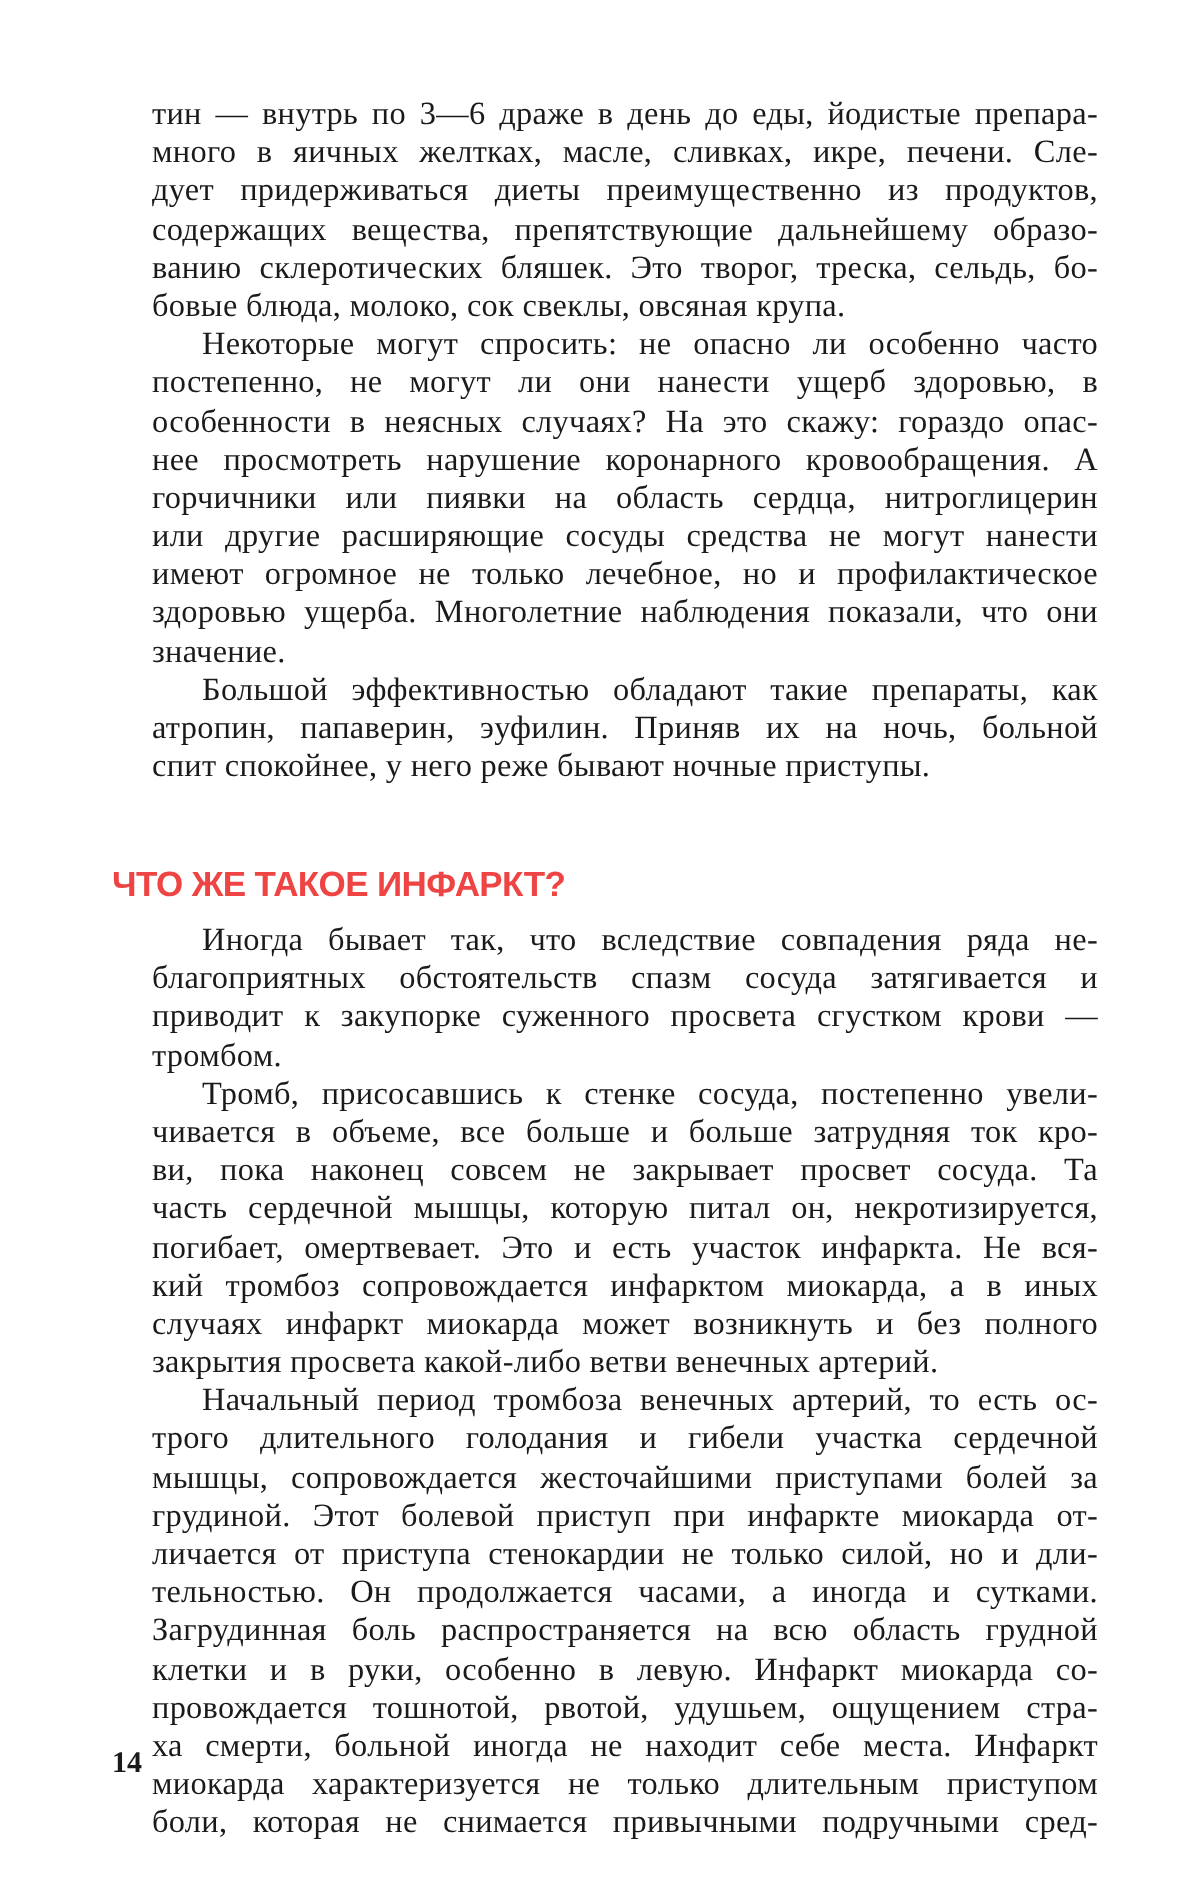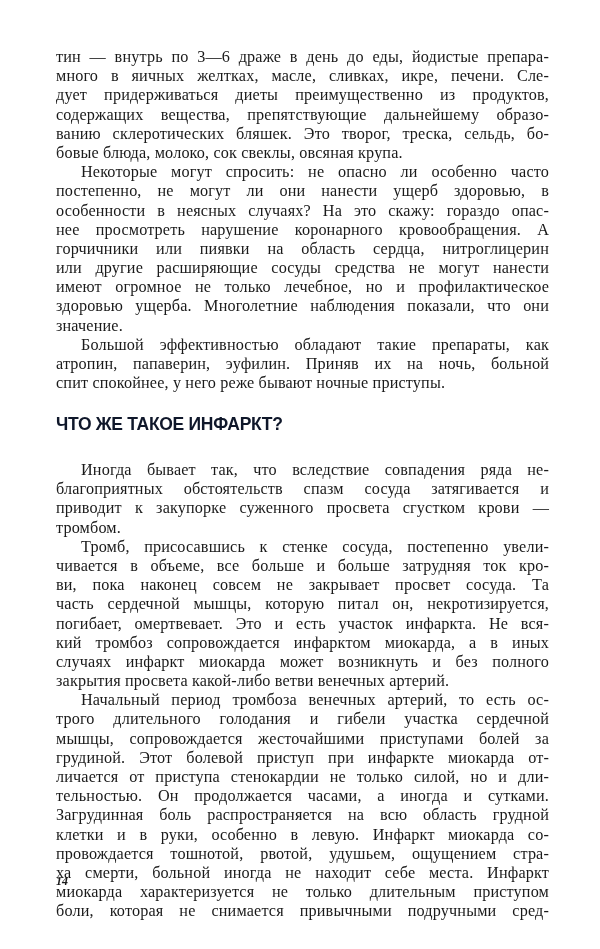--- a/index.html
+++ b/index.html
@@ -6,32 +6,33 @@
     body {
       width: 600px; height: 949px; position: relative; overflow: hidden;
       font-family: "Liberation Serif", "DejaVu Serif", serif;
       color: #1a1a1a;
     }
     .page { position: absolute; left: 56px; top: 48px; width: 493px; }
     .line {
       display: block; font-size: 16.2px; line-height: 19.2px; height: 19.2px;
       white-space: nowrap; text-align: justify; text-align-last: justify;
       letter-spacing: 0.15px;
+      margin-left: 20px;
     }
     .line.last { text-align-last: left; }
     .line.indent { padding-left: 25px; }
     .heading {
-      position: absolute; left: 56px; top: 414px;
+      position: absolute; left: 56px; top: 432px;
       font-family: "Liberation Sans", "DejaVu Sans", sans-serif;
-      font-weight: bold; font-size: 17.5px; letter-spacing: -0.3px; color: #0f172a;
+      font-weight: bold; font-size: 17.5px; letter-spacing: -0.3px; color: #ef4444;
     }
     .sec2 { position: absolute; left: 56px; top: 461px; width: 493px; }
     .pagenum {
       position: absolute; left: 56px; top: 874px;
-      font-size: 12px; font-weight: bold; color: #1a1a1a; font-style: italic;
+      font-size: 15px; font-weight: bold; color: #1a1a1a;
     }
   </style>
 </head>
 <body>
 
 <div class="page">
   <div>
     <span class="line">тин — внутрь по 3—6 драже в день до еды, йодистые препара-</span>
     <span class="line">много в яичных желтках, масле, сливках, икре, печени. Сле-</span>
     <span class="line">дует придерживаться диеты преимущественно из продуктов,</span>

